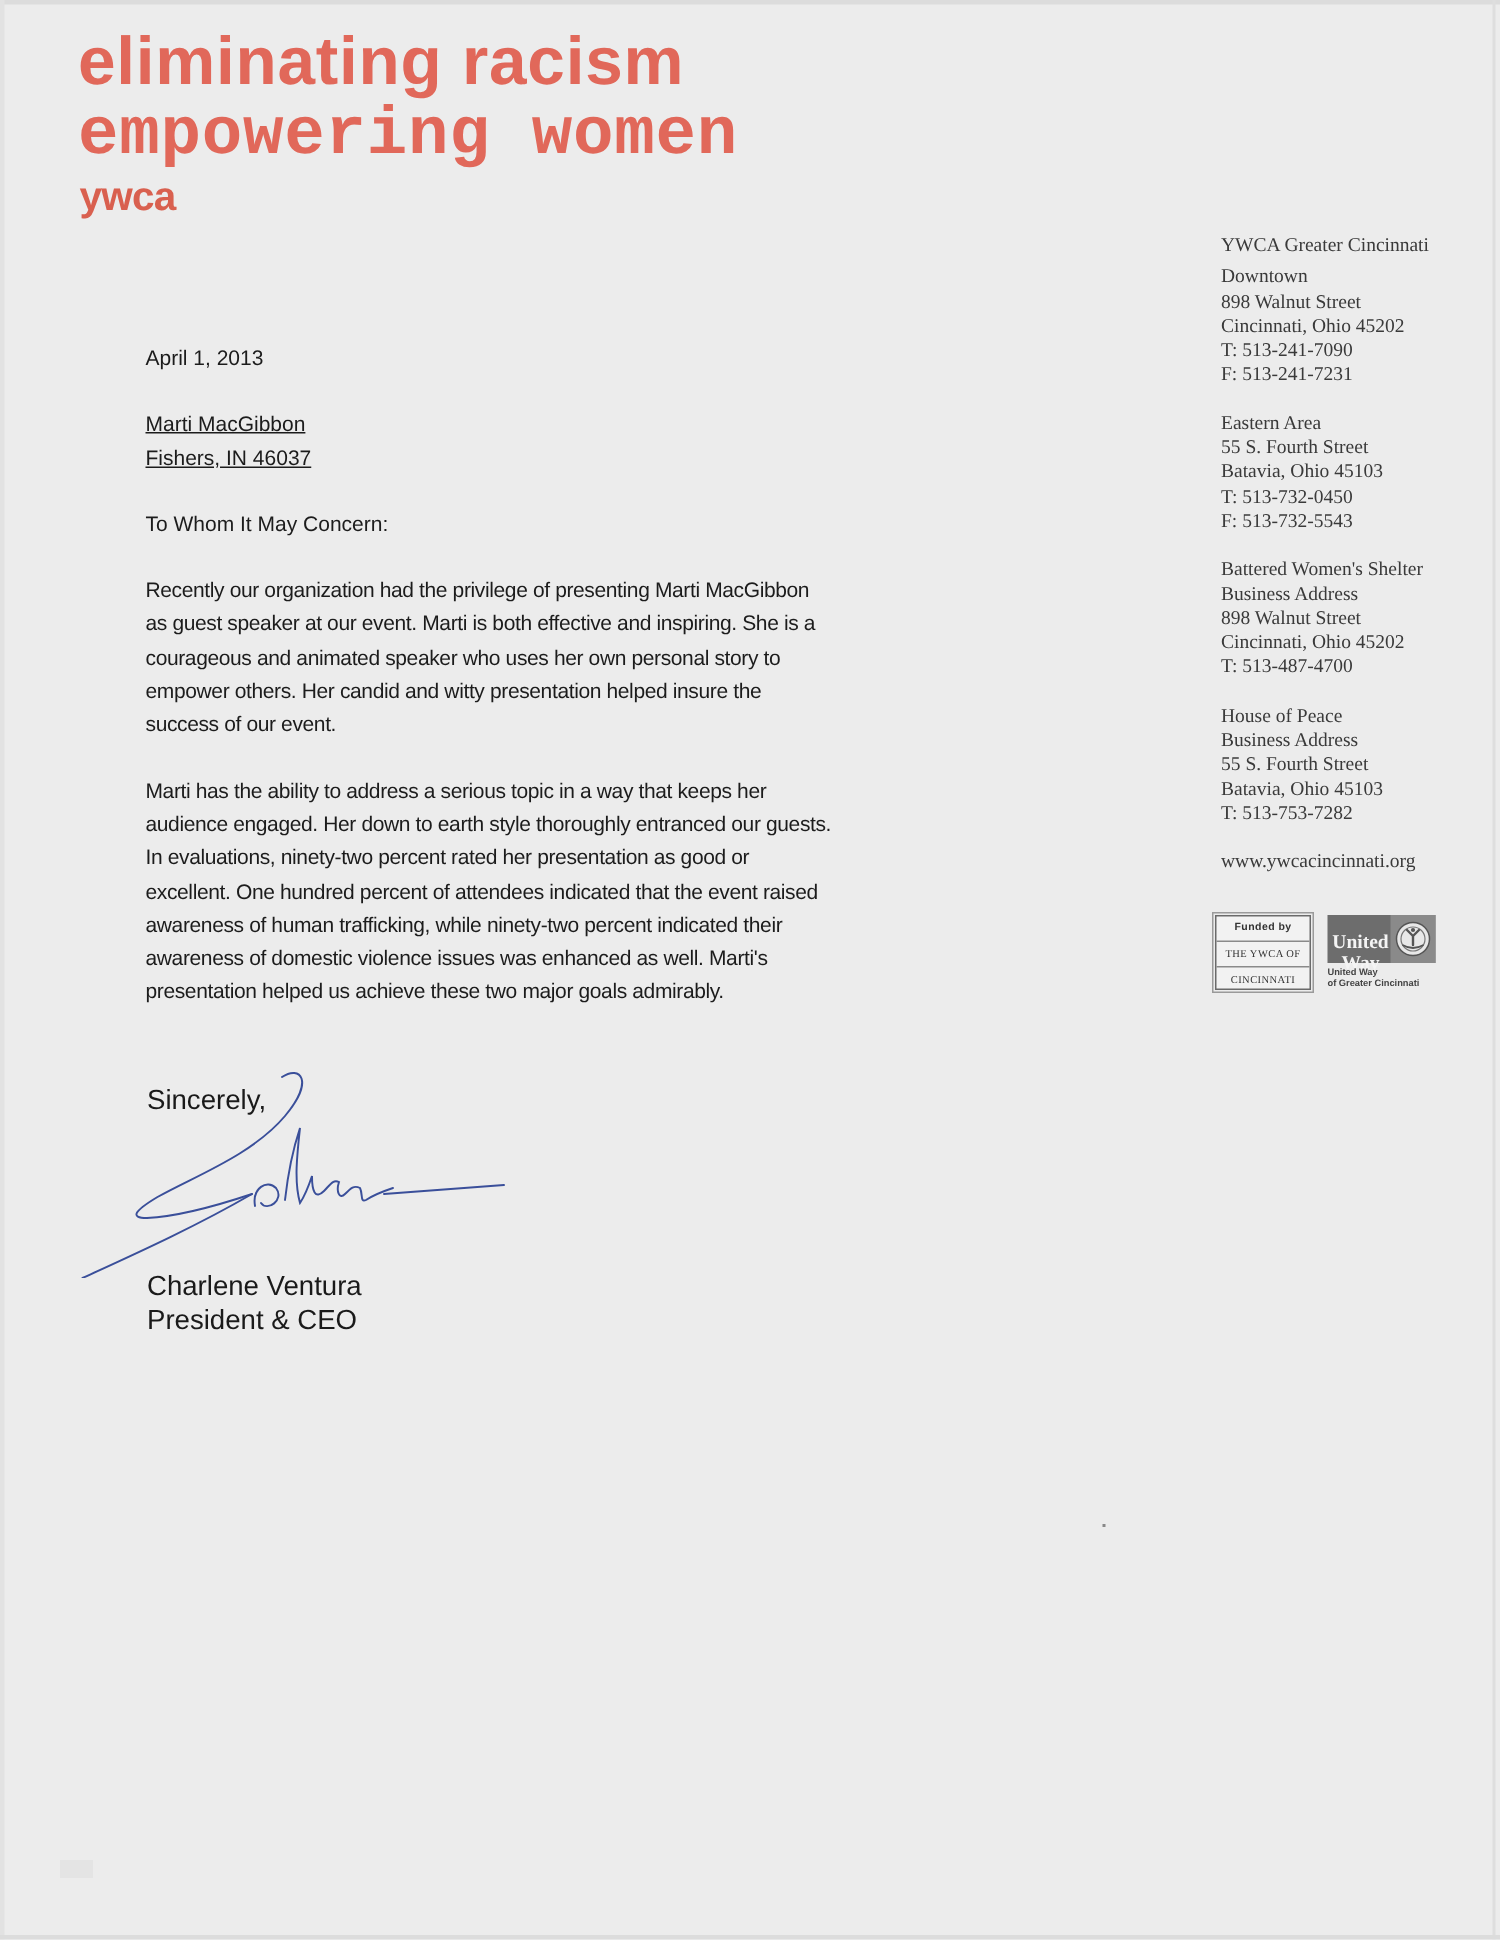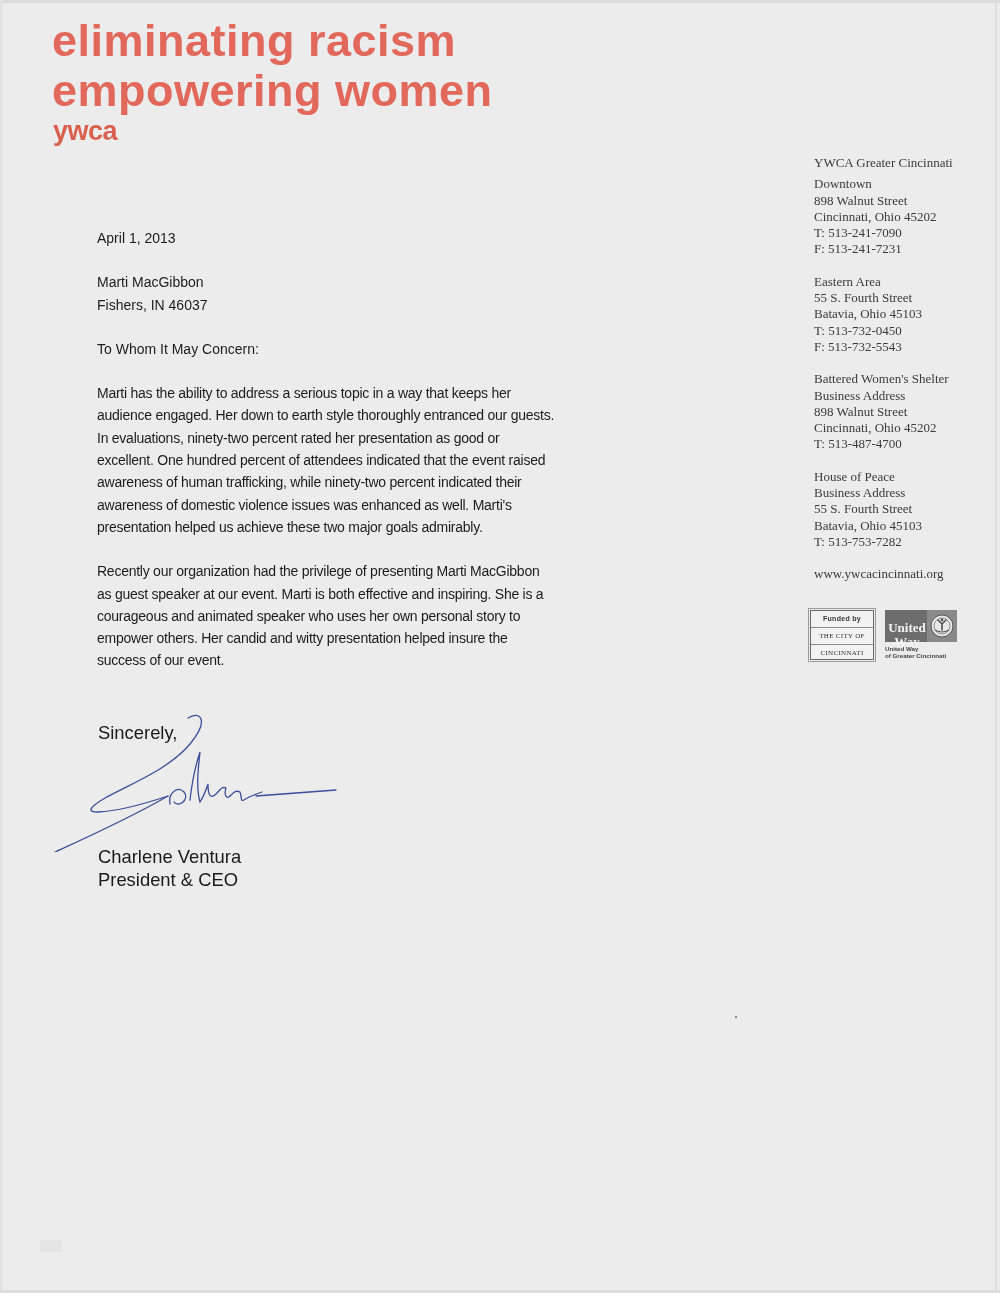--- a/index.html
+++ b/index.html
@@ -37,21 +37,21 @@
       position: absolute;
       left: 52px;
       color: #e1685a;
       font-weight: bold;
       font-size: 45px;
       letter-spacing: 0.5px;
       line-height: 1;
       white-space: nowrap;
     }
     .tagline-1 { top: 18px; }
-    .tagline-2 { top: 68px; }
+    .tagline-2 { top: 68px; font-family: Liberation Mono, monospace; }
     .brand {
       position: absolute;
       left: 53px;
       top: 118px;
       color: #d9604f;
       font-weight: bold;
       font-size: 27px;
       letter-spacing: -0.5px;
       line-height: 1;
     }
@@ -153,21 +153,21 @@
       position: absolute;
       left: 97px;
       top: 227px;
       width: 700px;
       font-size: 14px;
       line-height: 22.3px;
       color: #1c1c1c;
     }
     .letter .line { display: block; white-space: nowrap; }
     .date { margin-bottom: 22px; }
-    .recipient { margin-bottom: 22px; }
+    .recipient { margin-bottom: 22px; text-decoration: underline; }
     .salutation { margin-bottom: 22px; }
     .para { margin-bottom: 22px; }
     .para .line { letter-spacing: -0.25px; }
 
     .closing {
       position: absolute;
       left: 98px;
       top: 722px;
       font-size: 18.4px;
       line-height: 22.5px;
@@ -255,21 +255,21 @@
     <span class="line">Batavia, Ohio 45103</span>
     <span class="line">T: 513-753-7282</span>
   </div>
 
   <span class="line website">www.ywcacincinnati.org</span>
 </div>
 
 <div class="logos">
   <div class="funded-box">
     <div class="row bold">Funded by</div>
-    <div class="row">THE CITY OF</div>
+    <div class="row">THE YWCA OF</div>
     <div class="row">CINCINNATI</div>
   </div>
   <div class="uw-logo">
     <div class="uw-text">
       <span>United</span><br>
       <span>Way</span>
     </div>
     <div class="uw-emblem">
       <svg width="26" height="26" viewBox="0 0 26 26">
         <circle cx="13" cy="13" r="11" fill="#e8e8e8" stroke="#555" stroke-width="1"></circle>
@@ -290,35 +290,35 @@
   <div class="date line">April 1, 2013</div>
 
   <div class="recipient">
     <span class="line">Marti MacGibbon</span>
     <span class="line">Fishers, IN  46037</span>
   </div>
 
   <div class="salutation line">To Whom It May Concern:</div>
 
   <div class="para">
+    <span class="line">Recently our organization had the privilege of presenting Marti MacGibbon</span>
+    <span class="line">as guest speaker at our event. Marti is both effective and inspiring. She is a</span>
+    <span class="line">courageous and animated speaker who uses her own personal story to</span>
+    <span class="line">empower others. Her candid and witty presentation helped insure the</span>
+    <span class="line">success of our event.</span>
+  </div>
+
+  <div class="para">
     <span class="line">Marti has the ability to address a serious topic in a way that keeps her</span>
     <span class="line">audience engaged. Her down to earth style thoroughly entranced our guests.</span>
     <span class="line">In evaluations, ninety-two percent rated her presentation as good or</span>
     <span class="line">excellent. One hundred percent of attendees indicated that the event raised</span>
     <span class="line">awareness of human trafficking, while ninety-two percent indicated their</span>
     <span class="line">awareness of domestic violence issues was enhanced as well. Marti's</span>
     <span class="line">presentation helped us achieve these two major goals admirably.</span>
-  </div>
-
-  <div class="para">
-    <span class="line">Recently our organization had the privilege of presenting Marti MacGibbon</span>
-    <span class="line">as guest speaker at our event. Marti is both effective and inspiring. She is a</span>
-    <span class="line">courageous and animated speaker who uses her own personal story to</span>
-    <span class="line">empower others. Her candid and witty presentation helped insure the</span>
-    <span class="line">success of our event.</span>
   </div>
 </div>
 
 <div class="closing">Sincerely,</div>
 
 <svg class="signature" viewBox="0 0 300 140">
   <g fill="none" stroke="#3a4f9a" stroke-width="1.3" stroke-linecap="round">
     <path d="M138 6 C150 -2 160 8 140 32 C118 58 80 72 55 86 C40 95 36 100 48 100 C70 99 100 90 118 84"></path>
     <path d="M5 140 C40 124 80 106 118 84"></path>
     <path d="M120 92 C118 80 128 74 134 80 C140 88 128 96 124 90 M140 88 C142 70 146 52 150 40 C148 58 146 76 150 90 C154 84 156 78 158 72 C158 82 160 88 166 82 C170 78 172 74 176 76 C174 82 176 88 180 84 C184 80 186 78 190 80 C192 84 190 90 194 88 C200 84 206 82 212 80"></path>

